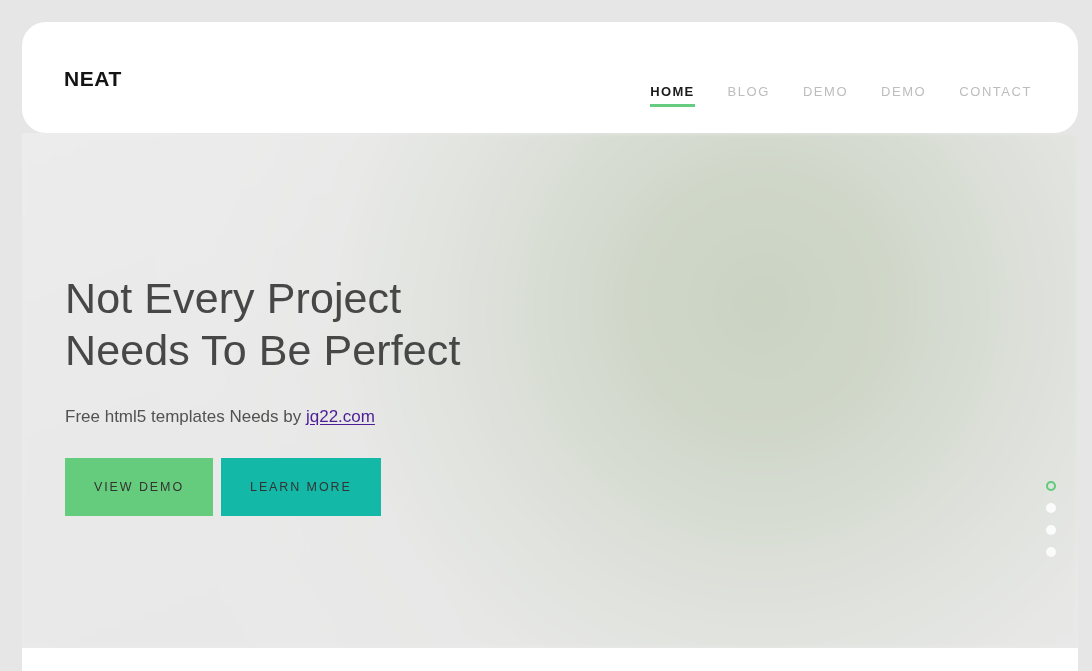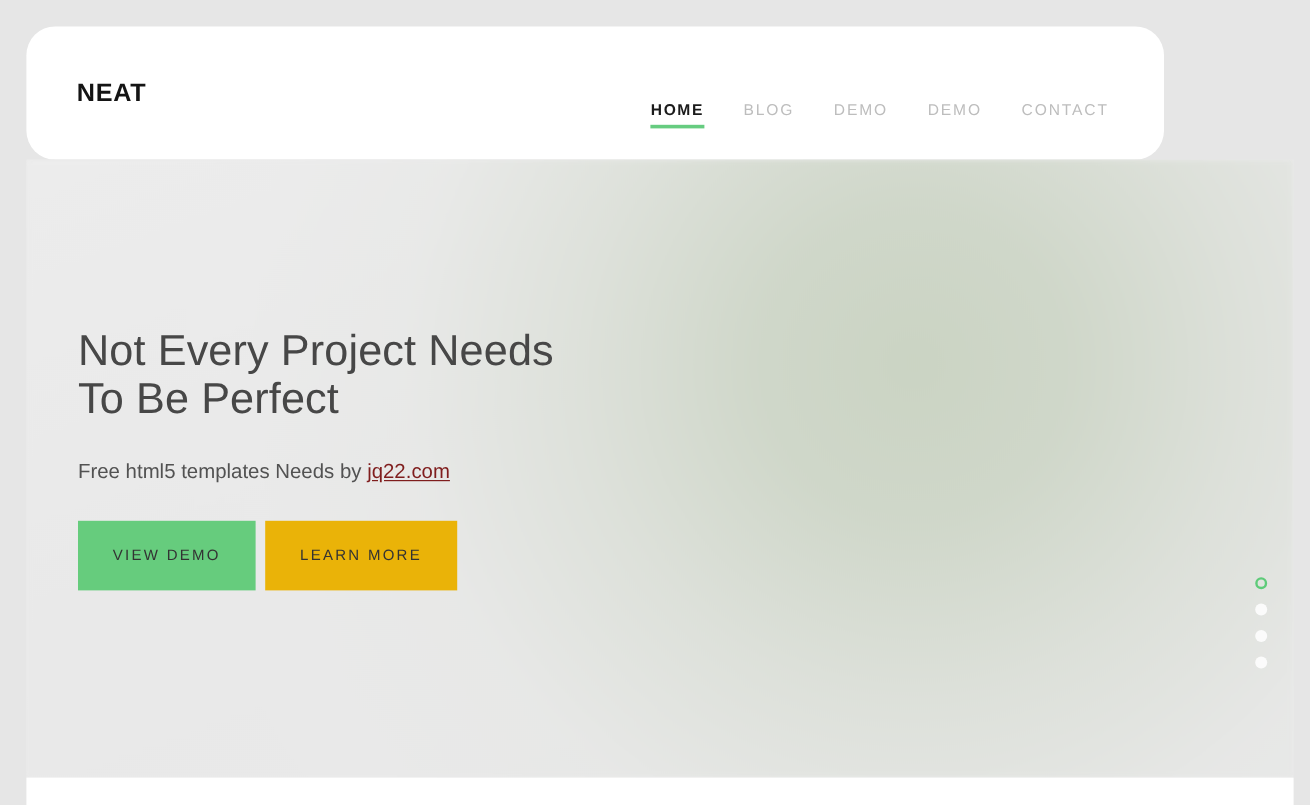--- a/index.html
+++ b/index.html
@@ -21,21 +21,21 @@
     width: 1092px;
     height: 671px;
     background: #e6e6e6;
   }
 
   
   .site-header {
     position: absolute;
     left: 22px;
     top: 22px;
-    width: 948px;
+    width: 1056px;
     height: 111px;
     background: #ffffff;
     box-sizing: border-box;
     border-radius: 24px;
   }
   .header-inner {
     position: relative;
     width: 100%;
     height: 100%;
   }
@@ -116,36 +116,36 @@
   }
 
   .hero-content {
     position: absolute;
     left: 43px;
     top: 139px;
     width: 540px;
   }
   .hero-title {
     margin: 0;
-    font-size: 36px;
+    font-size: 43px;
     font-weight: 300;
-    line-height: 40px;
+    line-height: 52px;
     letter-spacing: 0.1px;
     color: #474747;
     max-width: 420px;
   }
   .hero-sub {
     margin: 30px 0 0 0;
     font-size: 17px;
     font-weight: 400;
     line-height: 22px;
     color: #525252;
   }
   .hero-sub-link {
-    color: #7f1d1d;
+    color: #4c1d95;
     text-decoration: underline;
     text-underline-offset: 2px;
   }
 
   .hero-actions {
     margin-top: 30px;
     display: flex;
     align-items: stretch;
     gap: 8px;
   }
@@ -163,21 +163,21 @@
     border: 0;
     cursor: pointer;
     font-family: inherit;
     white-space: nowrap;
   }
   .btn-primary {
     background: #66cc7d;
     min-width: 146px;
   }
   .btn-secondary {
-    background: #eab308;
+    background: #14b8a6;
     min-width: 155px;
   }
 
   
   .slider-dots {
     position: absolute;
     right: 22px;
     top: 348px;
     display: flex;
     flex-direction: column;

